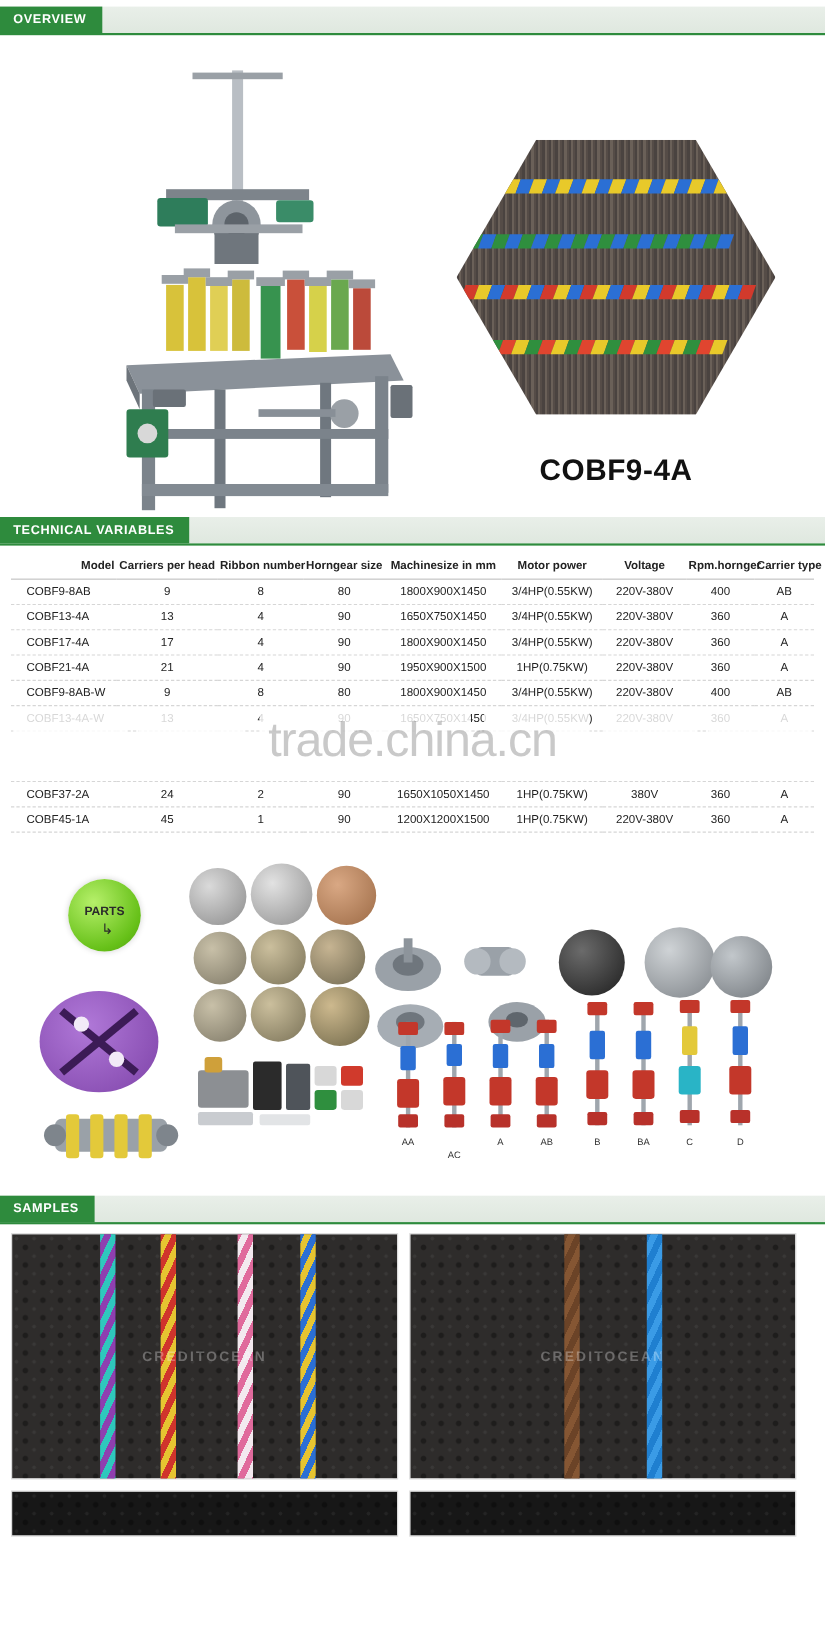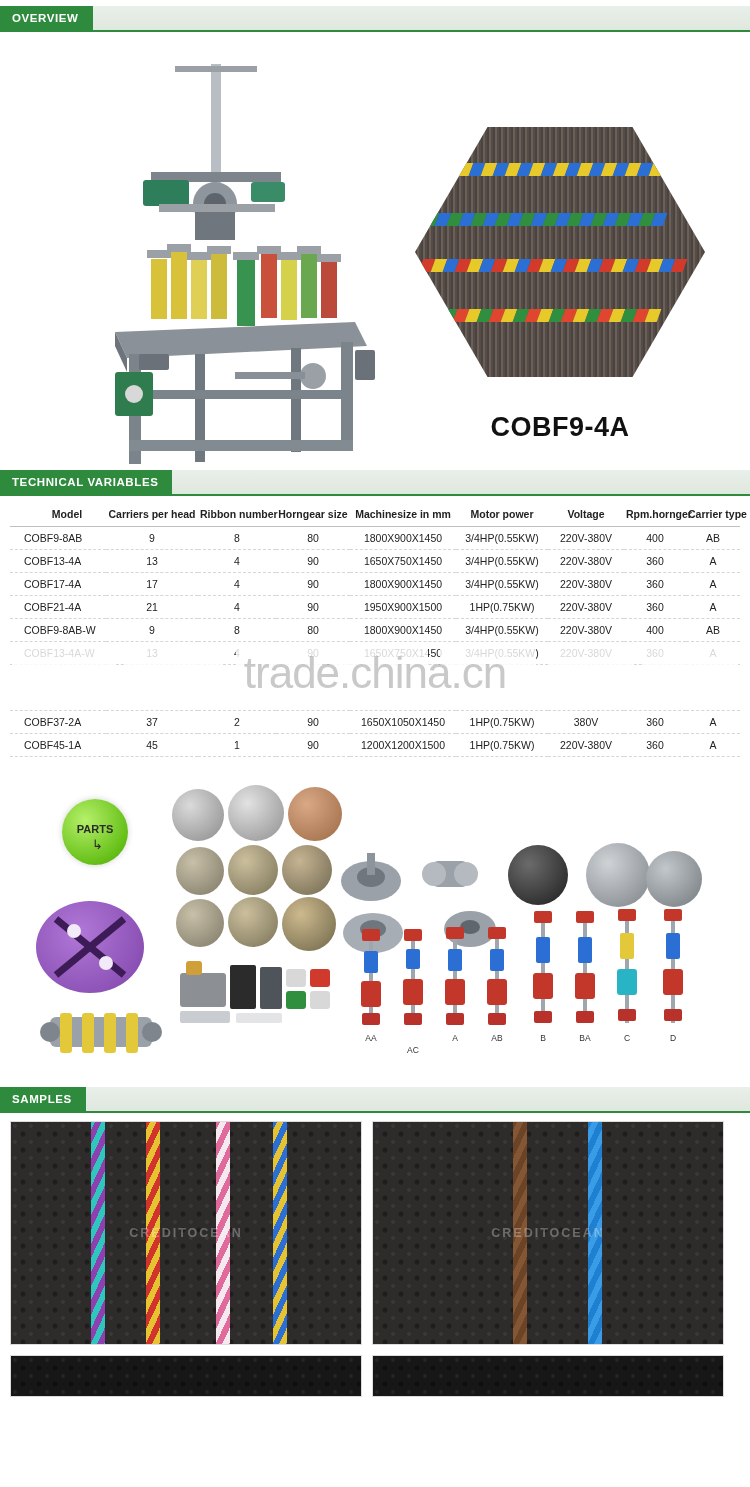--- a/index.html
+++ b/index.html
@@ -73,21 +73,21 @@
   }
   table.spec th{
     font-weight:bold;font-size:10.5px;padding:6px 2px;
     border-bottom:1px solid #bfbfbf;text-align:center;white-space:nowrap;
   }
   table.spec td{
     padding:5px 2px;text-align:center;border-bottom:1px dashed #d6d6d6;
     white-space:nowrap;
   }
   table.spec td.model{text-align:left;padding-left:14px;}
-  table.spec th.model{text-align:center;padding-left:20px;}
+  table.spec th.model{text-align:right;padding-left:20px;}
   .watermark{
     position:absolute;left:0;right:0;top:152px;
     text-align:center;
     font-size:44px;
     color:rgba(120,120,120,.40);
     font-family:Liberation Sans, sans-serif;
     letter-spacing:-1px;
     pointer-events:none;
     user-select:none;
   }
@@ -405,21 +405,21 @@
           <td>360</td>
           <td>A</td>
         </tr>
 
         <tr style="height:46px">
           <td colspan="9" style="border-bottom:1px dashed #d6d6d6"></td>
         </tr>
 
         <tr>
           <td class="model">COBF37-2A</td>
-          <td>37</td>
+          <td>24</td>
           <td>2</td>
           <td>90</td>
           <td>1650X1050X1450</td>
           <td>1HP(0.75KW)</td>
           <td>380V</td>
           <td>360</td>
           <td>A</td>
         </tr>
         <tr>
           <td class="model">COBF45-1A</td>

